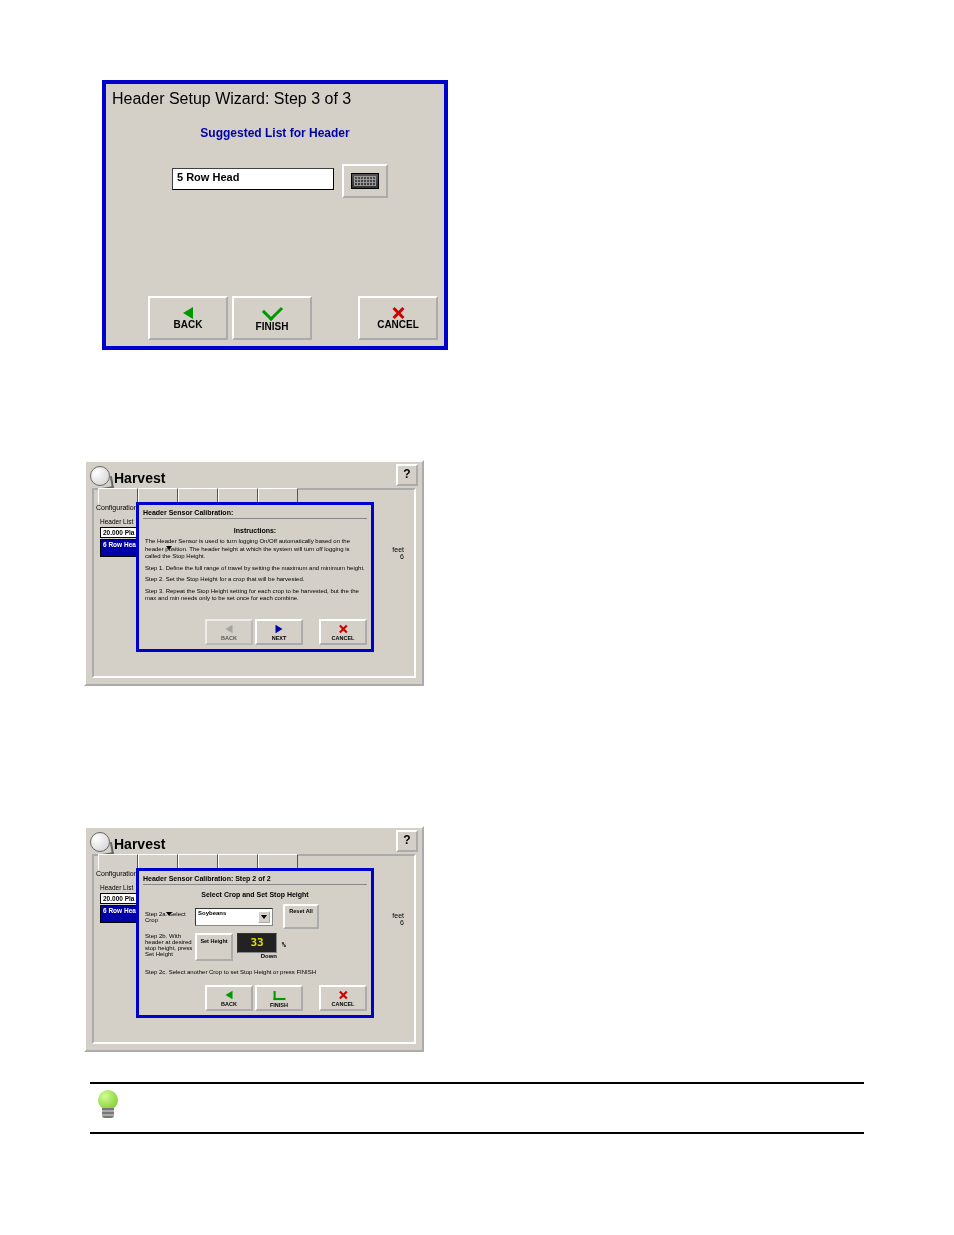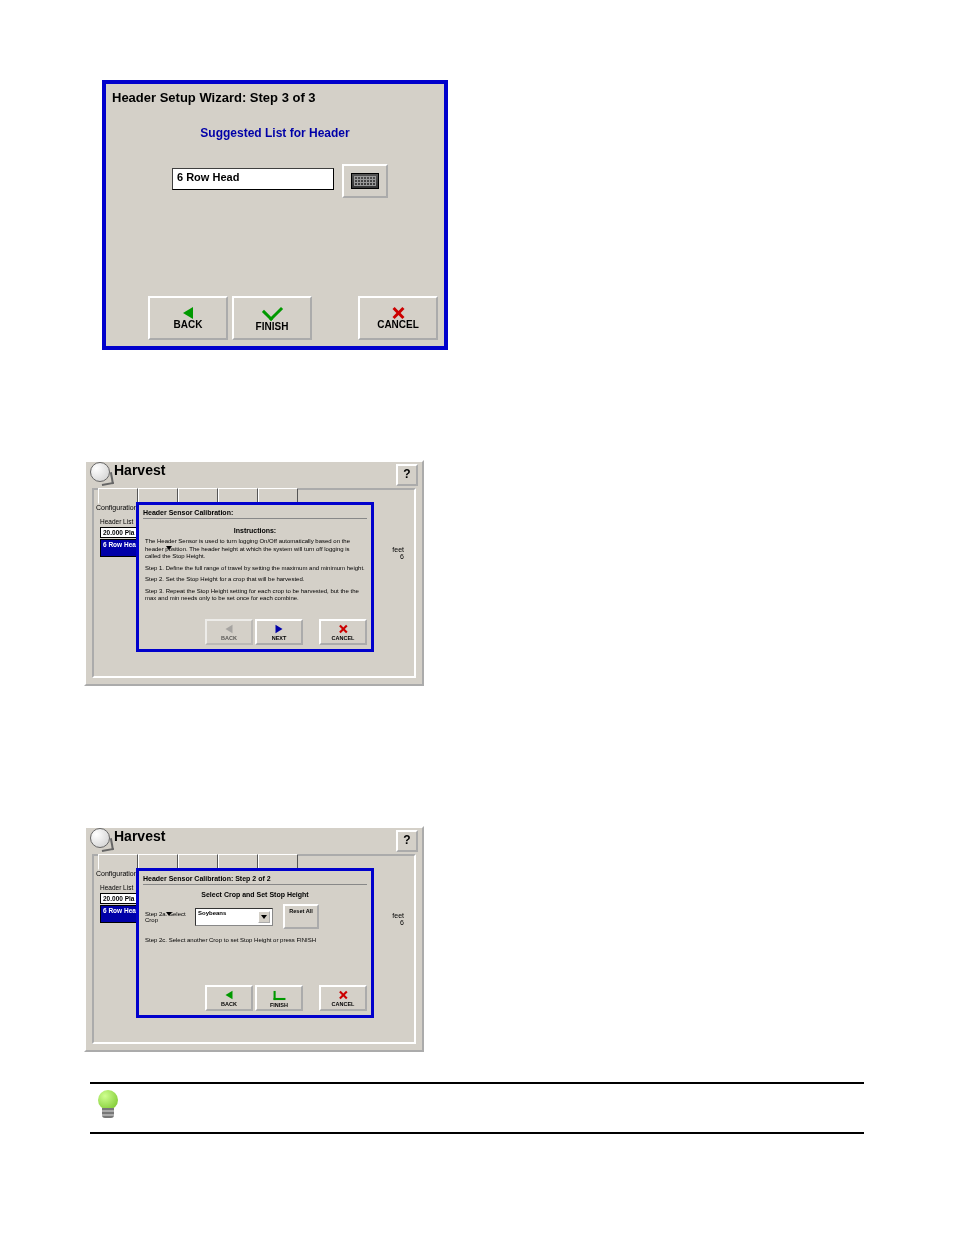--- a/index.html
+++ b/index.html
@@ -9,41 +9,41 @@
     --win-dark:#404040;
     --win-light:#ffffff;
     --link:#0000a8;
     --red:#cc0000;
     --green:#009900;
   }
   html,body{margin:0;padding:0;background:#fff;font-family:"Tahoma","Arial",sans-serif;color:#000;}
   .page{width:954px;min-height:1235px;margin:0 auto;position:relative;box-sizing:border-box;padding:20px 90px 40px 90px;}
   
   .wiz1{width:338px;height:262px;border:4px solid var(--blue);background:var(--panel-bg);position:relative;margin-left:12px;margin-top:60px;}
-  .wiz1 .title{position:absolute;left:6px;top:6px;font-size:13px;font-weight:bold;color:#000;}
+  .wiz1 .title{position:absolute;left:6px;top:6px;font-size:16px;font-weight:normal;color:#000;}
   .wiz1 .subtitle{position:absolute;left:0;right:0;top:42px;text-align:center;font-size:12px;font-weight:bold;color:var(--link);}
   .wiz1 .input{position:absolute;left:66px;top:84px;width:162px;height:22px;background:#fff;border:1px solid #000;border-top-color:#404040;border-left-color:#404040;padding:2px 4px;font-size:11px;font-weight:bold;box-sizing:border-box;}
   .kbd{position:absolute;left:236px;top:80px;width:42px;height:30px;border:2px outset #fff;background:var(--panel-bg);display:flex;align-items:center;justify-content:center;}
   .kbd .keys{width:26px;height:14px;background:linear-gradient(#555,#333);border:1px solid #000;position:relative;}
   .kbd .keys::after{content:"";position:absolute;inset:2px;background:repeating-linear-gradient(90deg,#999 0 1px,transparent 1px 3px),repeating-linear-gradient(0deg,#999 0 1px,transparent 1px 3px);}
   .wiz1 .btnbar{position:absolute;left:0;right:0;bottom:6px;display:flex;justify-content:flex-end;gap:4px;padding-right:6px;}
   .btn3d{width:76px;height:40px;border:2px outset #fff;background:var(--panel-bg);display:flex;flex-direction:column;align-items:center;justify-content:center;font-size:10px;font-weight:bold;}
   .btnbar .spacer{width:38px;}
   
   .tri-left{width:0;height:0;border-top:6px solid transparent;border-bottom:6px solid transparent;border-right:10px solid var(--green);}
   .tri-right{width:0;height:0;border-top:6px solid transparent;border-bottom:6px solid transparent;border-left:10px solid var(--link);}
   .tri-left.gray{border-right-color:#888;}
   .check{width:14px;height:10px;border-left:3px solid var(--green);border-bottom:3px solid var(--green);transform:rotate(-45deg);margin-bottom:4px;}
   .xmark{position:relative;width:12px;height:12px;}
   .xmark::before,.xmark::after{content:"";position:absolute;left:5px;top:-1px;width:3px;height:14px;background:var(--red);}
   .xmark::before{transform:rotate(45deg);}
   .xmark::after{transform:rotate(-45deg);}
   
   .harv{width:336px;height:222px;background:var(--panel-bg);border:2px outset #fff;position:relative;margin-left:-6px;}
-  .harv .hdr{height:24px;display:flex;align-items:flex-start;padding-left:4px;}
+  .harv .hdr{height:24px;display:flex;align-items:flex-end;padding-left:4px;}
   .harv .hdr .logo{width:18px;height:18px;border:1px solid #666;border-radius:50%;background:radial-gradient(circle at 30% 30%,#fff,#ccc);margin-right:4px;position:relative;}
   .harv .hdr .logo::after{content:"";position:absolute;right:-4px;bottom:-4px;width:10px;height:10px;border-right:2px solid #666;border-bottom:2px solid #666;transform:rotate(-10deg);}
   .harv .hdr .txt{font-size:14px;font-weight:bold;}
   .harv .help{position:absolute;right:4px;top:2px;width:18px;height:18px;border:2px outset #fff;background:var(--panel-bg);font-size:12px;font-weight:bold;text-align:center;line-height:16px;}
   .harv .body{position:absolute;left:6px;right:6px;top:26px;bottom:6px;border:2px inset #fff;background:var(--panel-bg);}
   .harv .tabrow{position:absolute;left:4px;top:-2px;height:14px;display:flex;}
   .harv .tabrow .tab{width:38px;height:14px;border-top:1px solid #fff;border-left:1px solid #fff;border-right:1px solid #555;background:var(--panel-bg);font-size:6px;text-align:center;line-height:14px;color:#333;}
   .harv .tabrow .active{border-bottom:1px solid var(--panel-bg);}
   .cfglabel{position:absolute;left:2px;top:14px;font-size:7px;}
   .hlist{position:absolute;left:6px;top:28px;font-size:6.5px;}
@@ -82,21 +82,21 @@
   .gap2{height:140px;}
 </style>
 </head>
 <body>
 
 <div class="page">
 
   <div class="wiz1">
     <div class="title">Header Setup Wizard:  Step 3 of 3</div>
     <div class="subtitle">Suggested List for Header</div>
-    <div class="input">6 Row Head</div>
+    <div class="input">5 Row Head</div>
     <div class="kbd">
       <div class="keys"></div>
     </div>
     <div class="btnbar">
       <div class="btn3d">
         <span class="tri-left"></span>
         <span>BACK</span>
       </div>
       <div class="btn3d">
         <span class="check"></span>
@@ -193,20 +193,28 @@
       <div class="inner">
         <div class="ititle">Header Sensor Calibration:  Step 2 of 2</div>
         <div class="s2-sub">Select Crop and Set Stop Height</div>
 
         <div class="s2-row">
           <div class="lbl">Step 2a.  Select Crop</div>
           <div class="sel">Soybeans</div>
           <div class="resetbtn">Reset All</div>
         </div>
 
+        <div class="s2-row" style="align-items:flex-start">
+          <div class="lbl">Step 2b.  With header at desired stop height, press Set Height</div>
+          <div class="setbtn">Set Height</div>
+          <div style="display:flex;flex-direction:column;align-items:flex-start">
+            <span class="digital">33</span>
+            <span class="downlbl">Down</span>
+          </div>
+        </div>
 
         <div class="s2-note">Step 2c.  Select another Crop to set Stop Height or press FINISH</div>
 
         <div class="btnrow">
           <div class="sm-btn">
             <span class="tri-left"></span>
             <span>BACK</span>
           </div>
           <div class="sm-btn">
             <span class="check"></span>

